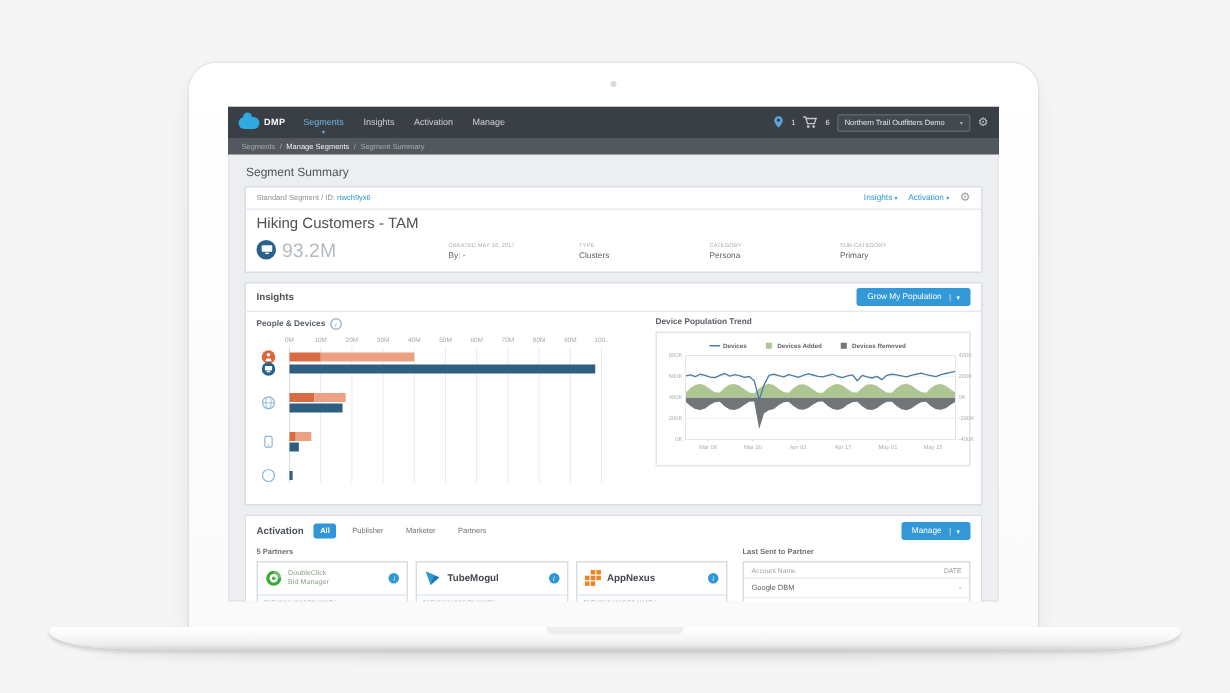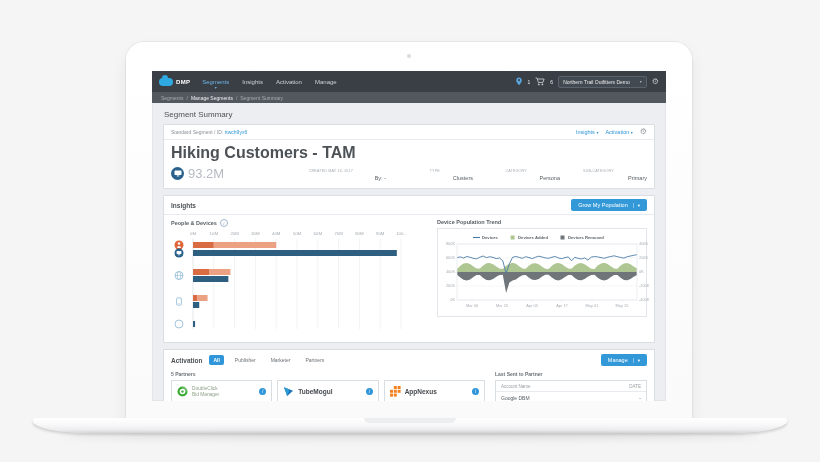--- a/index.html
+++ b/index.html
@@ -37,22 +37,22 @@
   
   .content{padding:4px 11px 0 11px;}
   .page-title{font-size:8px;color:#4d5257;margin:3px 0 5px 1px;}
   .card{background:#fff;border:1px solid #d9dee3;border-radius:1px;}
 
   .seg-row1{display:flex;justify-content:space-between;align-items:center;padding:3px 7px;border-bottom:1px solid #e7eaee;font-size:5px;}
   .seg-type{color:#8a9096;}
   .seg-id{color:#2f96d9;cursor:pointer;}
   .seg-actions{display:flex;align-items:center;gap:7px;}
   .seg-link{color:#2f96d9;font-size:5.5px;cursor:pointer;}
-  .seg-name{font-size:16px;color:#4d5257;padding:4px 7px 1px 7px;font-weight:bold;}
-  .seg-metrics{display:flex;align-items:center;padding:3px 7px 7px 7px;text-align:right;}
+  .seg-name{font-size:10px;color:#4d5257;padding:4px 7px 1px 7px;}
+  .seg-metrics{display:flex;align-items:center;padding:3px 7px 7px 7px;}
   .metric{display:flex;align-items:center;gap:4px;width:128px;}
   .m-icon{width:13px;height:13px;border-radius:50%;display:flex;align-items:center;justify-content:center;flex:0 0 13px;}
   .m-icon.devices{background:#29618c;}
   .m-icon.people{background:#e0663a;}
   .m-val{font-size:13px;color:#b5bbc1;}
   .meta{flex:1;min-width:0;padding-top:1px;}
   .meta-label{font-size:6px;transform:scale(.62);transform-origin:0 50%;white-space:nowrap;color:#a8aeb4;text-transform:uppercase;letter-spacing:.2px;}
   .meta-value{font-size:5.5px;color:#5a6066;white-space:nowrap;margin-top:1px;}
 
   .ins-card{margin-top:6px;}

